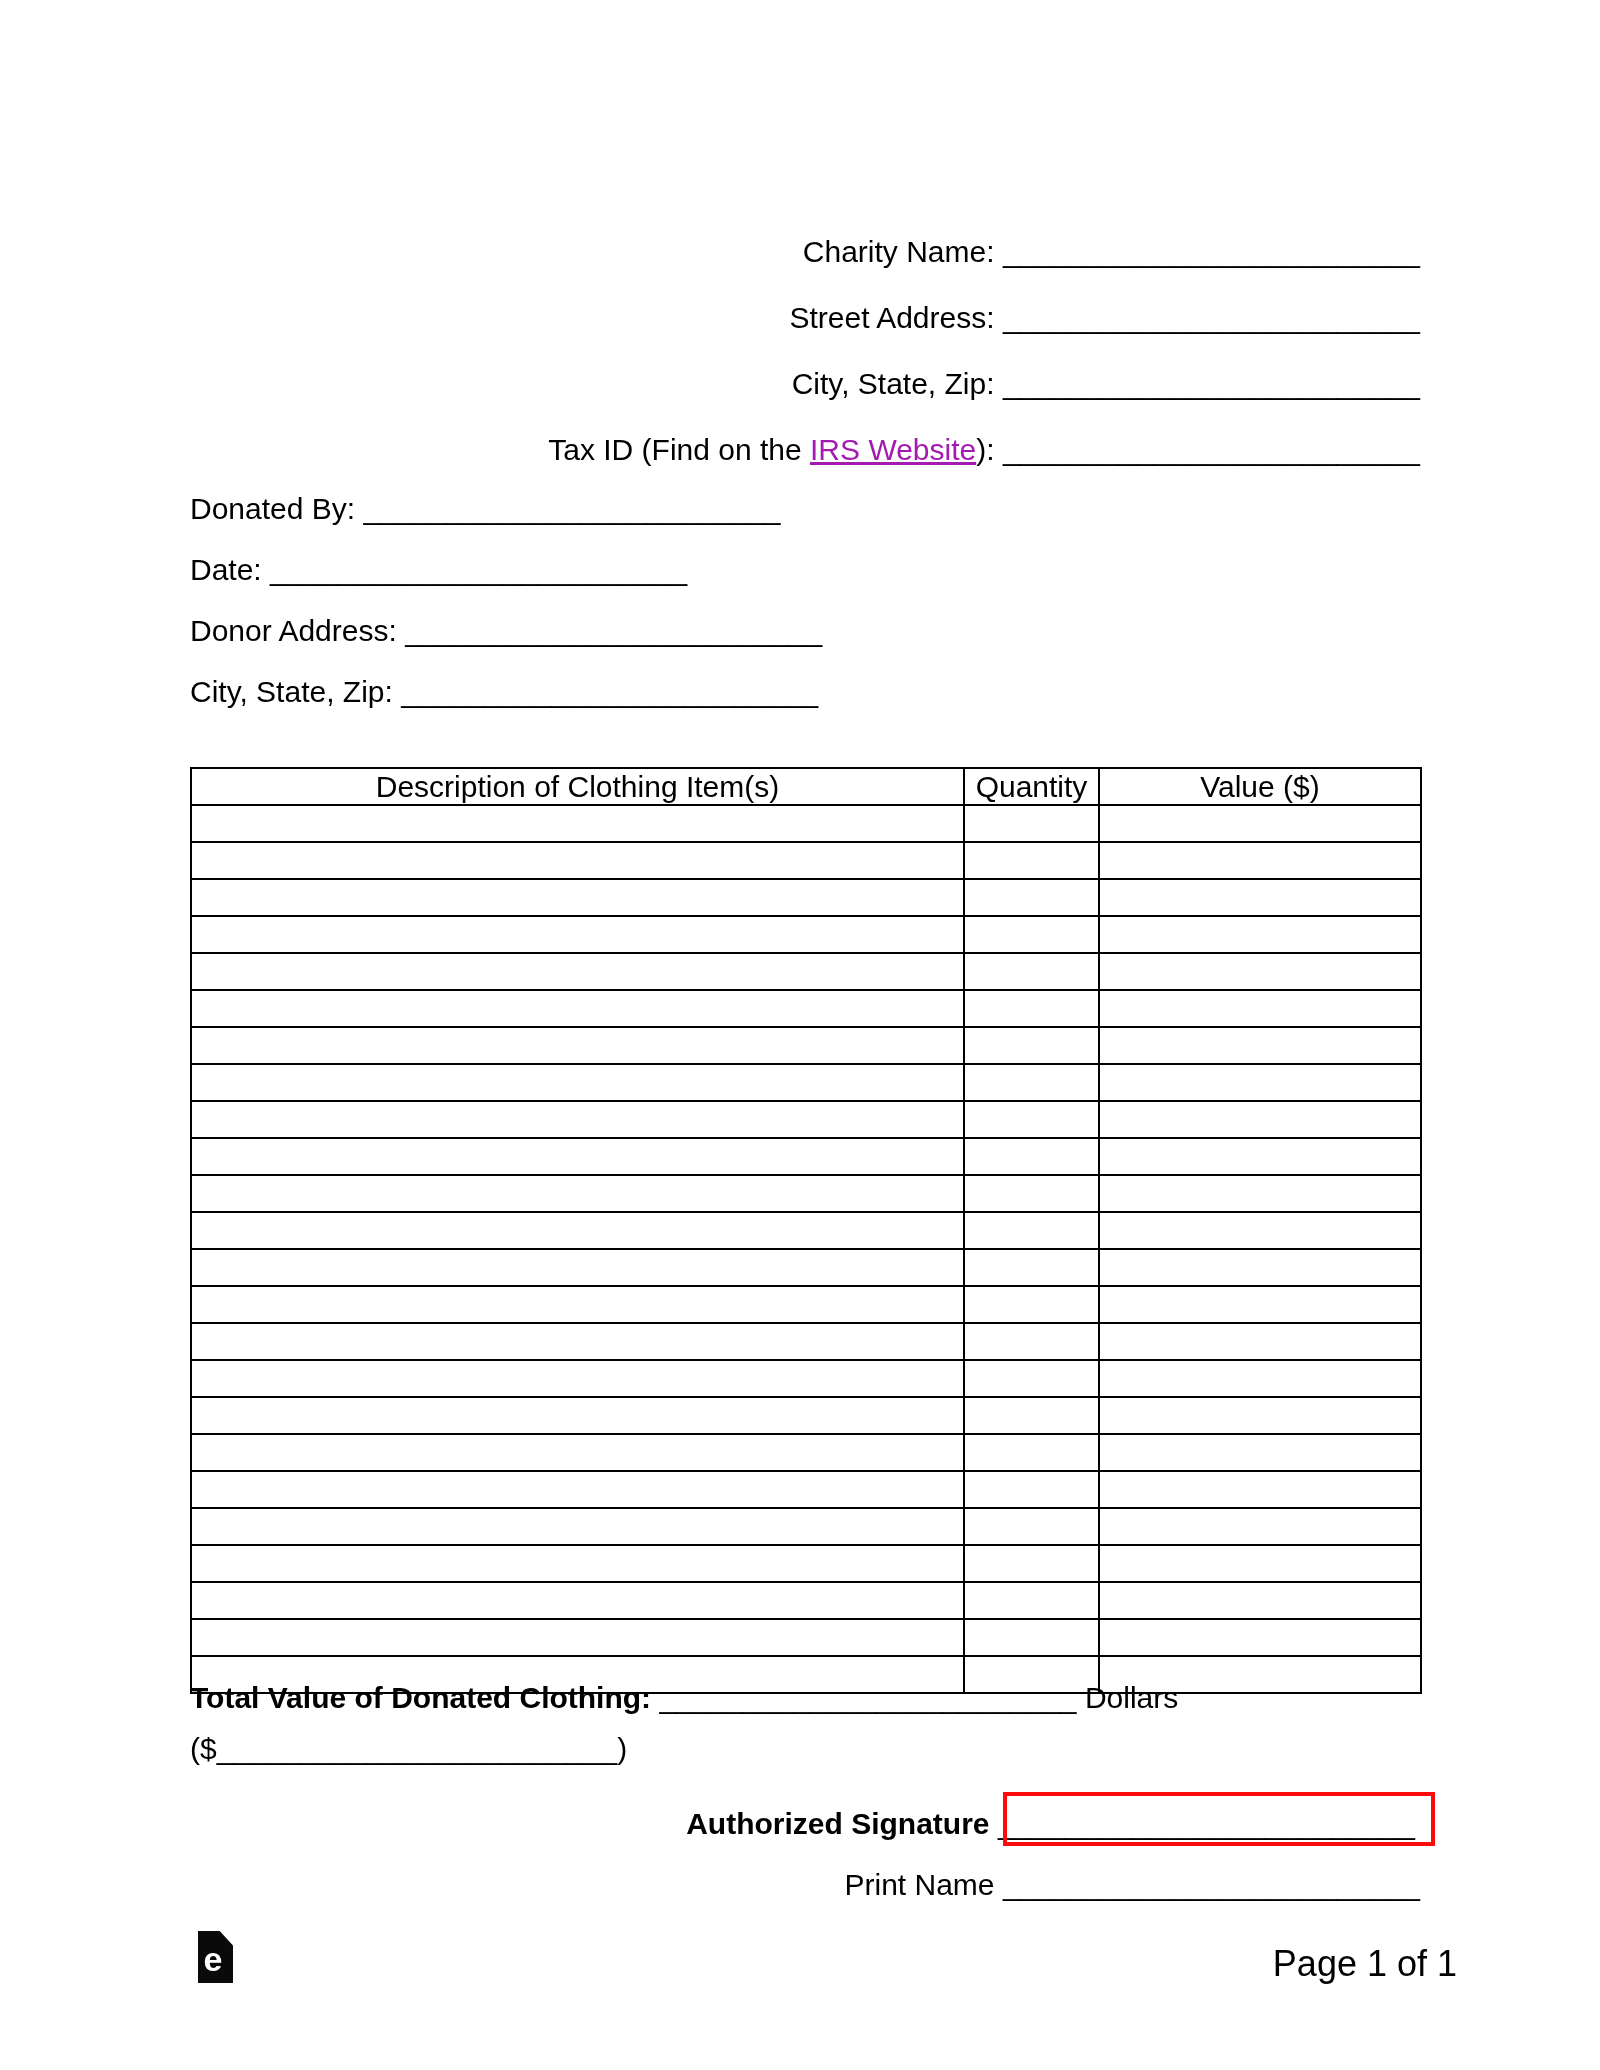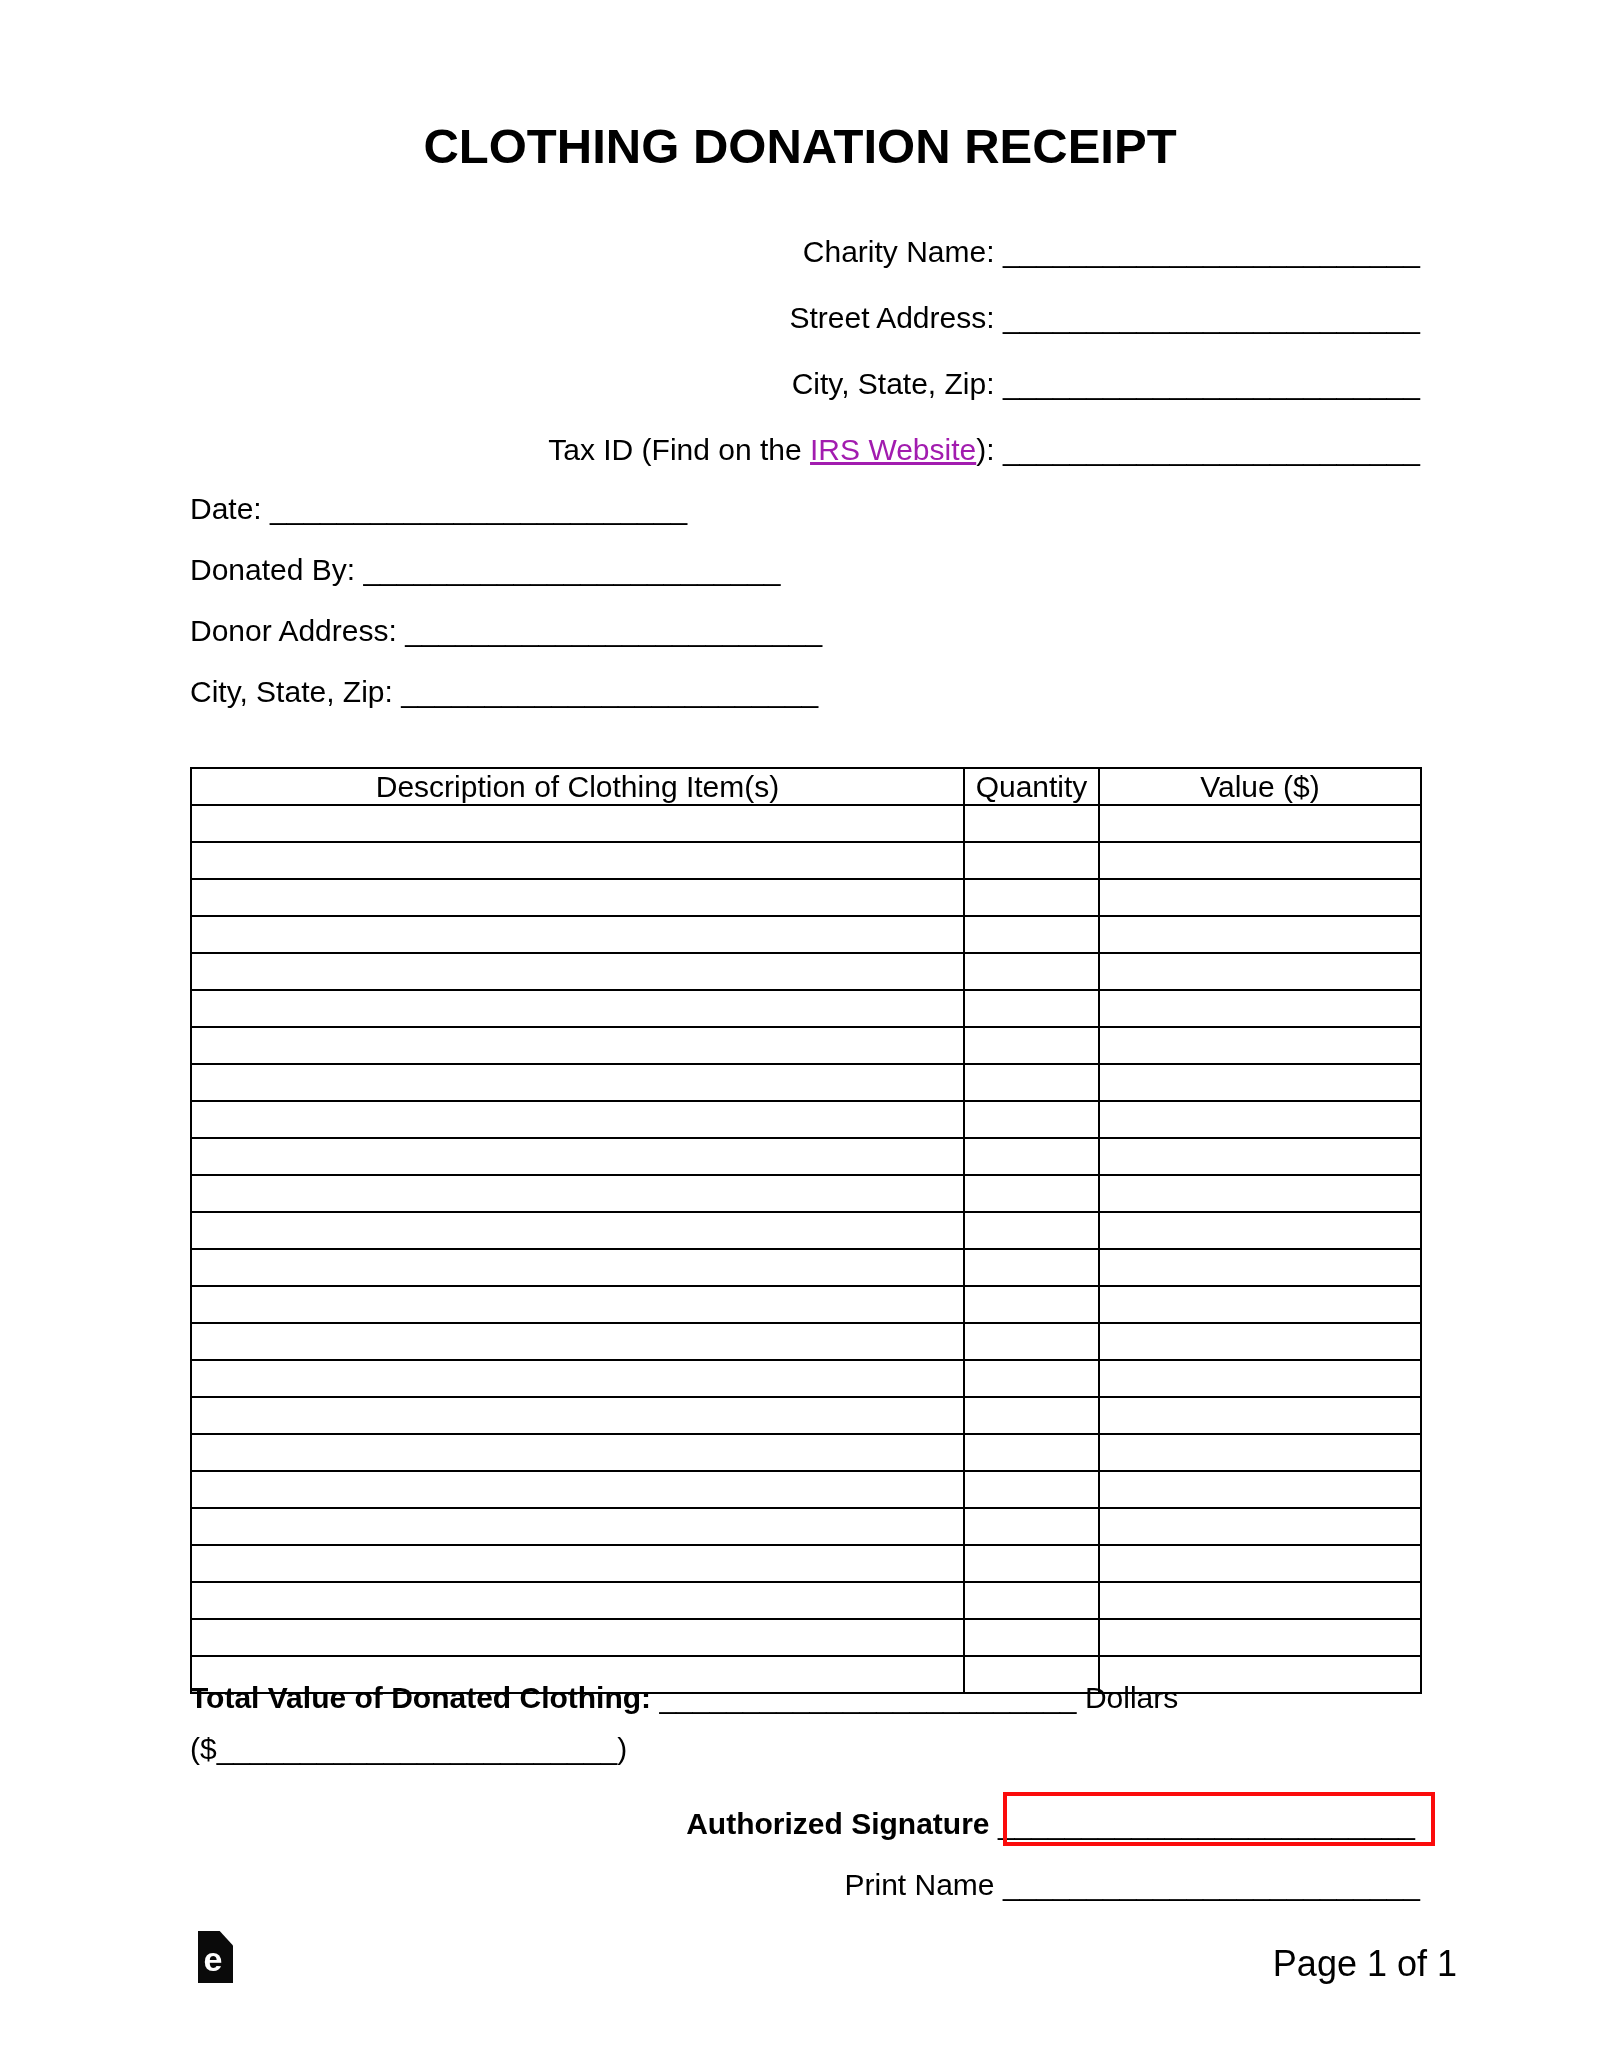--- a/index.html
+++ b/index.html
@@ -136,32 +136,31 @@
     right: 143px;
     font-size: 36px;
     line-height: 36px;
   }
 </style>
 </head>
 <body>
 
 <div class="page">
 
-  <div class="title">CLOTHING DONATION RECEIPT</div>
 
   <div class="charity-block">
     <div class="line"><span>Charity Name: </span><span>_________________________</span></div>
     <div class="line"><span>Street Address: </span><span>_________________________</span></div>
     <div class="line"><span>City, State, Zip: </span><span>_________________________</span></div>
     <div class="line"><span>Tax ID (Find on the </span><a class="doc-link" style="color: #a21caf;">IRS Website</a><span>): </span><span>_________________________</span></div>
   </div>
 
   <div class="donor-block">
+    <div class="line"><span>Donated By: </span><span>_________________________</span></div>
     <div class="line"><span>Date: </span><span>_________________________</span></div>
-    <div class="line"><span>Donated By: </span><span>_________________________</span></div>
     <div class="line"><span>Donor Address: </span><span>_________________________</span></div>
     <div class="line"><span>City, State, Zip: </span><span>_________________________</span></div>
   </div>
 
   <table class="items">
     <colgroup>
       <col style="width:773px">
       <col style="width:135px">
       <col style="width:322px">
     </colgroup>

